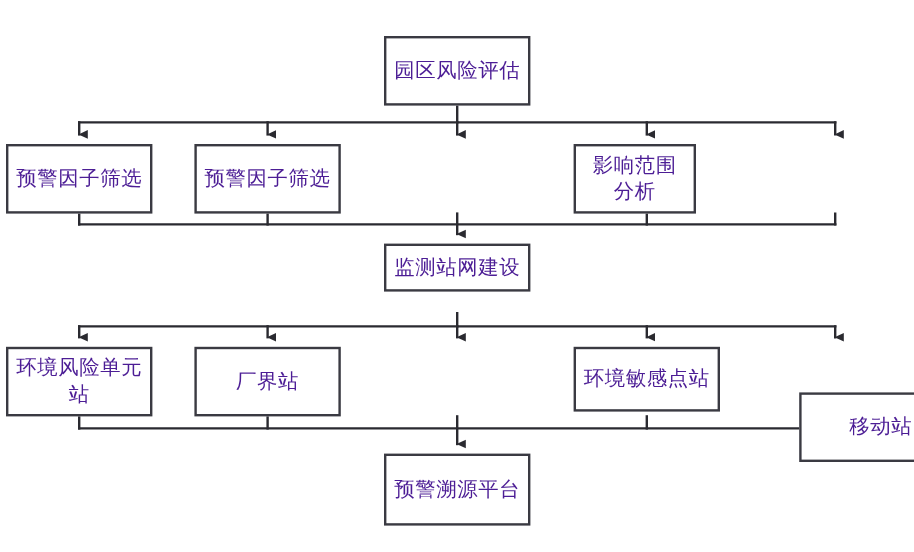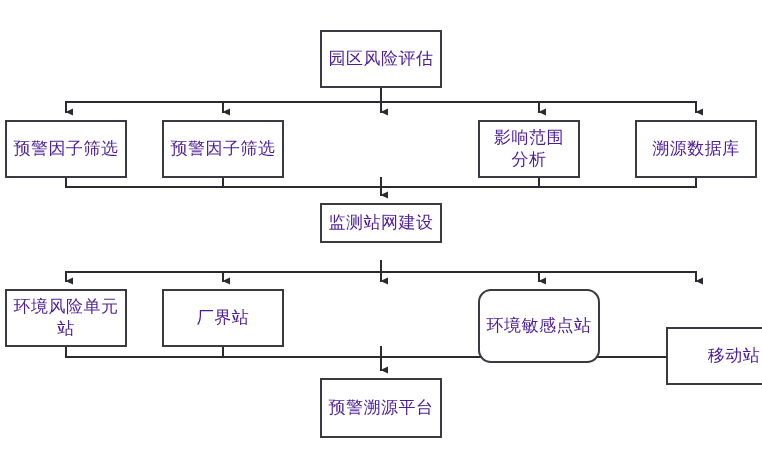--- a/index.html
+++ b/index.html
@@ -109,35 +109,32 @@
 
   <div class="node" style="left:5px; top:120px; width:122px; height:58px;">
     <span class="node-label">预警因子筛选</span>
   </div>
   <div class="node" style="left:162px; top:120px; width:122px; height:58px;">
     <span class="node-label">预警因子筛选</span>
   </div>
   <div class="node" style="left:478px; top:120px; width:102px; height:58px;">
     <span class="node-label">影响范围分析</span>
   </div>
-  <div class="node" style="left:635px; top:120px; width:122px; height:58px;">
-    <span class="node-label">溯源数据库</span>
-  </div>
 
   <div class="node" style="left:320px; top:203px; width:122px; height:40px;">
     <span class="node-label">监测站网建设</span>
   </div>
 
   <div class="node" style="left:5px; top:289px; width:122px; height:58px;">
     <span class="node-label">环境风险单元站</span>
   </div>
   <div class="node" style="left:162px; top:289px; width:122px; height:58px;">
     <span class="node-label">厂界站</span>
   </div>
-  <div class="node" style="left:478px; top:289px; width:122px; height:74px;border-radius:13px;">
+  <div class="node" style="left:478px; top:289px; width:122px; height:54px;">
     <span class="node-label">环境敏感点站</span>
   </div>
   <div class="node" style="left:666px; top:289px; width:136px; height:58px;margin-top:38px;">
     <span class="node-label">移动站</span>
   </div>
 
   <div class="node" style="left:320px; top:378px; width:122px; height:60px;">
     <span class="node-label">预警溯源平台</span>
   </div>
 

